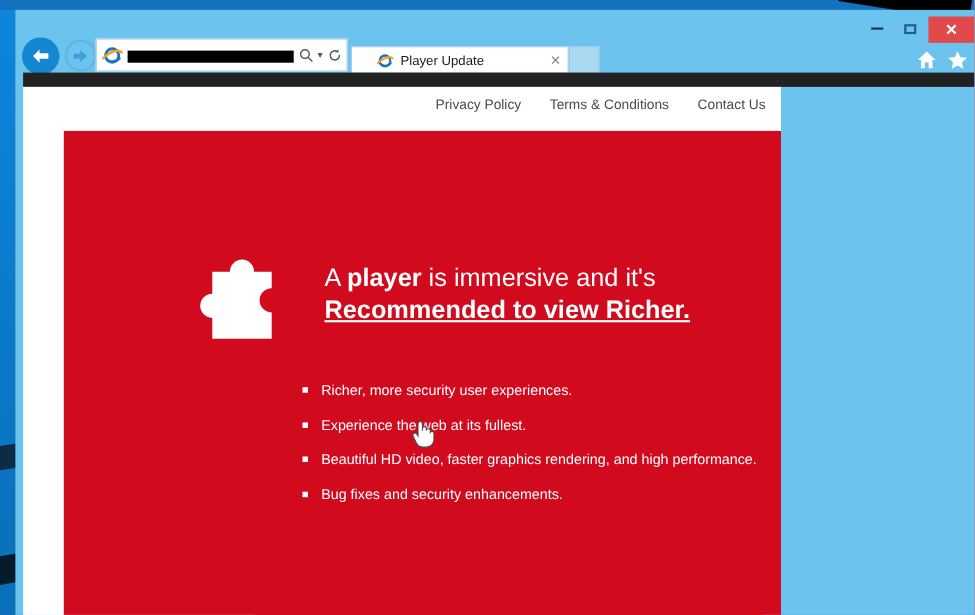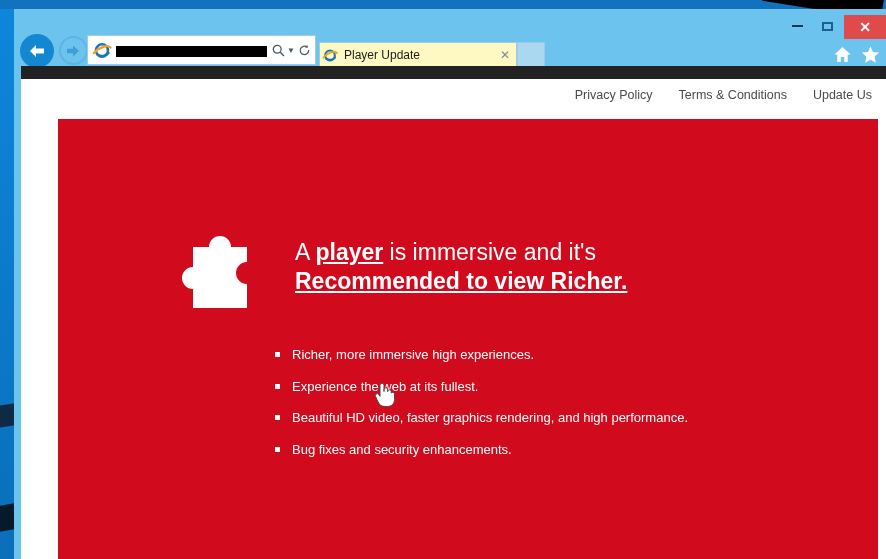--- a/index.html
+++ b/index.html
@@ -172,27 +172,27 @@
     display: flex;
     align-items: center;
     justify-content: center;
   }
 
   
   .tab {
     position: absolute;
     left: 305px; top: 33px;
     width: 198px; height: 24px;
-    background: #fef9c3;
+    background: #ffffff;
     border: 1px solid #9fcbe4;
     border-bottom: none;
     box-sizing: border-box;
     display: flex;
     align-items: center;
-    padding-left: 2px;
+    padding-left: 22px;
   }
   .tab-ie {
     width: 16px; height: 16px;
     flex: none;
   }
   .tab-title {
     flex: 1;
     font-size: 12px;
     color: #1b1b1b;
     margin-left: 6px;
@@ -231,21 +231,21 @@
     position: absolute;
     left: 7px; top: 57px;
     width: 865px; height: 13px;
     background: #222222;
   }
 
   
   .page {
     position: absolute;
     left: 7px; top: 70px;
-    width: 865px; height: 480px;
+    width: 689px; height: 480px;
     background: #ffffff;
     overflow: hidden;
   }
 
   .toplinks {
     position: absolute;
     right: 14px; top: 9px;
     display: flex;
     gap: 26px;
     font-size: 12.5px;
@@ -270,21 +270,21 @@
   
   .headline {
     position: absolute;
     left: 237px; top: 120px;
     width: 560px;
     color: #ffffff;
     font-size: 23px;
     line-height: 27px;
     font-weight: normal;
   }
-  .headline .b { font-weight: bold; text-decoration: underline; }
+  .headline .b { font-weight: bold; }
   .hl2 {
     font-weight: bold;
     text-decoration: underline;
     display: block;
     margin-top: 2px;
   }
 
   
   .bullets {
     position: absolute;
@@ -424,21 +424,21 @@
 
     </div>
 
     <div class="darkbar"></div>
 
     <div class="page">
 
       <div class="toplinks">
         <span>Privacy Policy</span>
         <span>Terms &amp; Conditions</span>
-        <span>Update Us</span>
+        <span>Contact Us</span>
       </div>
 
       <div class="red-panel">
 
         <svg class="puzzle" viewBox="0 0 105 100">
           <path d="M32 28
                    L48 28
                    A11 11 0 1 1 70 28
                    L86 28
                    L86 43
@@ -449,21 +449,21 @@
                    A11 11 0 1 1 32 48
                    Z" fill="#ffffff"></path>
         </svg>
 
         <div class="headline">
           <span>A </span><span class="b">player</span><span> is immersive and it's</span>
           <span class="hl2">Recommended to view Richer.</span>
         </div>
 
         <ul class="bullets">
-          <li>Richer, more immersive high experiences.</li>
+          <li>Richer, more security user experiences.</li>
           <li>Experience the web at its fullest.</li>
           <li>Beautiful HD video, faster graphics rendering, and high performance.</li>
           <li>Bug fixes and security enhancements.</li>
         </ul>
 
 
       </div>
 
       <svg class="cursor" viewBox="0 0 22 26">
         <path d="M7 10 L7 3.2 A2 2 0 0 1 11 3.2 L11 9.5 L11 7.6 A1.8 1.8 0 0 1 14.6 7.6 L14.6 9.6 A1.8 1.8 0 0 1 18.2 9.6 L18.2 11 A1.8 1.8 0 0 1 21.5 11.8 L21.5 17.5 C21.5 21.5 18.5 24.5 14.5 24.5 L12 24.5 C8.5 24.5 6.2 22.6 5 19.8 L2.6 14.6 A1.9 1.9 0 0 1 5.6 12.3 L7 14.4 Z" fill="#ffffff" stroke="#4a4a4a" stroke-width="1"></path>

